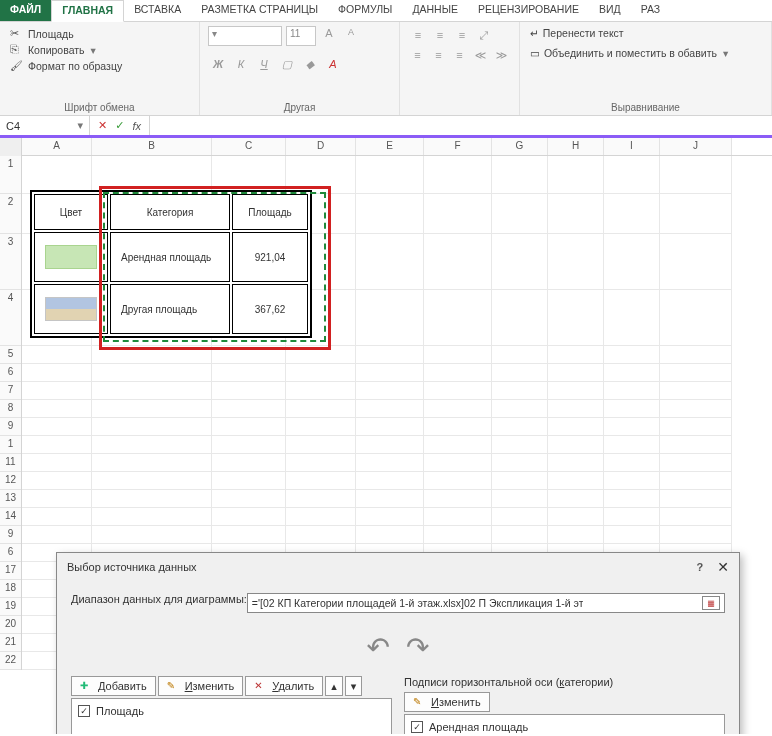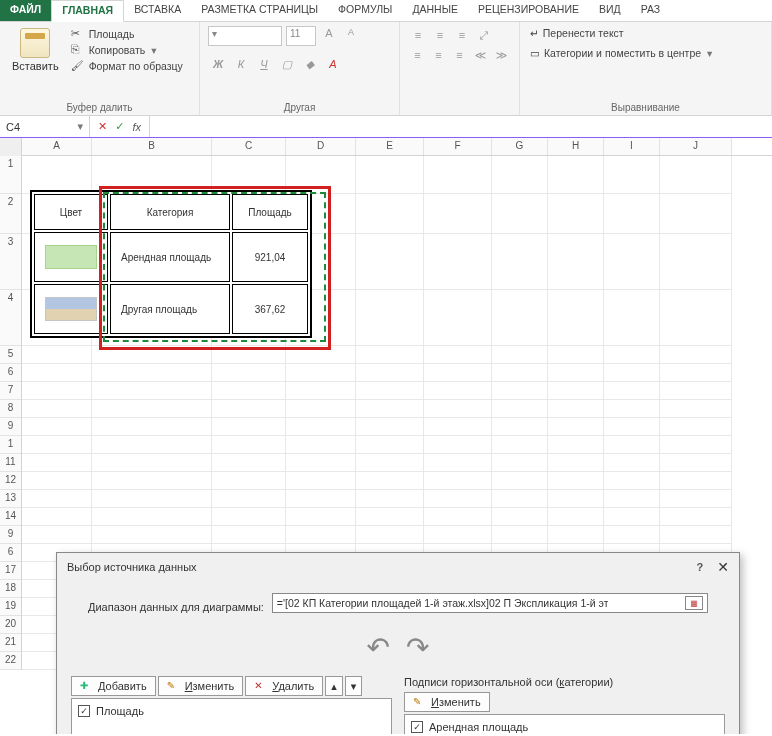--- a/index.html
+++ b/index.html
@@ -32,21 +32,21 @@
 .font-btn { width:18px; height:18px; text-align:center; color:#999; }
 .font-tools { display:flex; gap:3px; margin-top:6px;}
 .ft { width:20px; height:20px; text-align:center; font-size:11px; color:#999; font-style:italic;}
 
 .align-group .group-body{flex-direction:column; gap:2px;}
 .align-row{display:flex; gap:2px;}
 .al{width:20px;height:18px;color:#999;display:flex;align-items:center;justify-content:center;}
 .wrap-text, .merge-btn { font-size:10.5px; display:flex;align-items:center; gap:4px; color:#444; padding:1px 2px;}
 
 
-.fx-bar { height: 22px; border-bottom: 1px solid #8b5cf6; display:flex; align-items:stretch; }
+.fx-bar { height: 22px; border-bottom: 3px solid #8b5cf6; display:flex; align-items:stretch; }
 .name-box { width:90px; border-right:1px solid #d4d4d4; padding:3px 6px; font-size:11px; display:flex; align-items:center; justify-content:space-between;}
 .name-box .dd{color:#777;}
 .fx-tools{display:flex;align-items:center;gap:8px;padding:0 8px;border-right:1px solid #d4d4d4;}
 .fx-x{color:#c33;} .fx-v{color:#393;} .fx-f{font-style:italic;color:#555;}
 .fx-input{flex:1;padding:3px 6px;}
 
 
 .grid-wrap { position: relative; height: 596px; overflow:hidden;}
 .col-headers{display:flex;height:18px;border-bottom:1px solid #d4d4d4;}
 .row-headers{position:absolute;top:18px;left:0;width:22px;border-right:1px solid #d4d4d4;}
@@ -68,21 +68,21 @@
 .marquee{position:absolute;border:2px dashed #1f8a3b;pointer-events:none;}
 .redbox{position:absolute;border:3px solid #d12020;pointer-events:none;}
 
 
 .dialog{position:absolute;left:56px;top:414px;width:684px;height:314px;background:#f0f0f0;border:1px solid #888;box-shadow:3px 3px 8px rgba(0,0,0,.25);}
 .dlg-title{height:28px;display:flex;align-items:center;padding:0 10px;font-size:11px;justify-content:space-between;}
 .dlg-title .r{display:flex;gap:14px;align-items:center;}
 .dlg-title .q{font-weight:bold;color:#555;}
 .dlg-title .x{font-size:14px;color:#333;cursor:pointer;}
 .dlg-body{padding:6px 14px 10px;}
-.field-row{display:flex;align-items:flex-end;gap:8px;margin:6px 17px 18px;}
+.field-row{display:flex;align-items:flex-start;margin:6px 0 18px;}
 .field-label{font-size:11px;color:#333;}
 .range-input{flex:1;height:20px;border:1px solid #888;background:#fff;padding:2px 4px;font-size:10.5px;display:flex;align-items:center;justify-content:space-between;}
 .range-pick{width:18px;height:14px;border:1px solid #888;display:flex;align-items:center;justify-content:center;font-size:8px;color:#b33;}
 
 .swap-row{display:flex;align-items:center;justify-content:center;gap:16px;margin:4px 0 12px;}
 .arrow{font-size:28px;color:#888;transform:rotate(0);}
 .swap-btn{border:1px solid #999;background:#fdfdfd;padding:3px 8px;font-size:11px;display:flex;align-items:center;gap:4px;}
 
 .cols{display:flex;gap:12px;}
 .col{flex:1;}
@@ -111,41 +111,37 @@
   <div class="tab">ФОРМУЛЫ</div>
   <div class="tab">ДАННЫЕ</div>
   <div class="tab">РЕЦЕНЗИРОВАНИЕ</div>
   <div class="tab">ВИД</div>
   <div class="tab">РАЗ</div>
 </div>
 
 <div class="ribbon">
   <div class="group" style="width:200px">
     <div class="group-body">
-      <div class="paste-big">
-        <div class="paste-icon"></div>
-        <div>Вставить</div>
-      </div>
       <div class="clip-col">
         <div class="clip-item">
             <span class="ico ico-cut"></span>
             <span>Площадь</span>
           </div>
         <div class="clip-item">
             <span class="ico ico-copy"></span>
             <span>Копировать</span>
             <span style="color:#777;margin-left:2px">▾</span>
           </div>
         <div class="clip-item">
             <span class="ico ico-brush"></span>
             <span>Формат по образцу</span>
           </div>
       </div>
     </div>
-    <div class="group-label">Буфер далить</div>
+    <div class="group-label">Шрифт обмена</div>
   </div>
 
   <div class="group" style="width:200px">
     <div class="group-body" style="flex-direction:column">
       <div class="font-row">
         <div class="font-name">▾</div>
         <div class="font-size">11</div>
         <div class="font-btn">A</div>
         <div class="font-btn" style="font-size:9px">A</div>
       </div>
@@ -181,21 +177,21 @@
   </div>
 
   <div class="group" style="flex:1">
     <div class="group-body" style="flex-direction:column;gap:6px">
       <div class="wrap-text">
           <span>↵</span>
           <span>Перенести текст</span>
         </div>
       <div class="merge-btn">
           <span>▭</span>
-          <span>Категории и поместить в центре</span>
+          <span>Объединить и поместить в обавить</span>
           <span style="color:#777;margin-left:2px">▾</span>
         </div>
     </div>
     <div class="group-label">Выравнивание</div>
   </div>
 </div>
 
 <div class="fx-bar">
   <div class="name-box">
       <span>C4</span>

